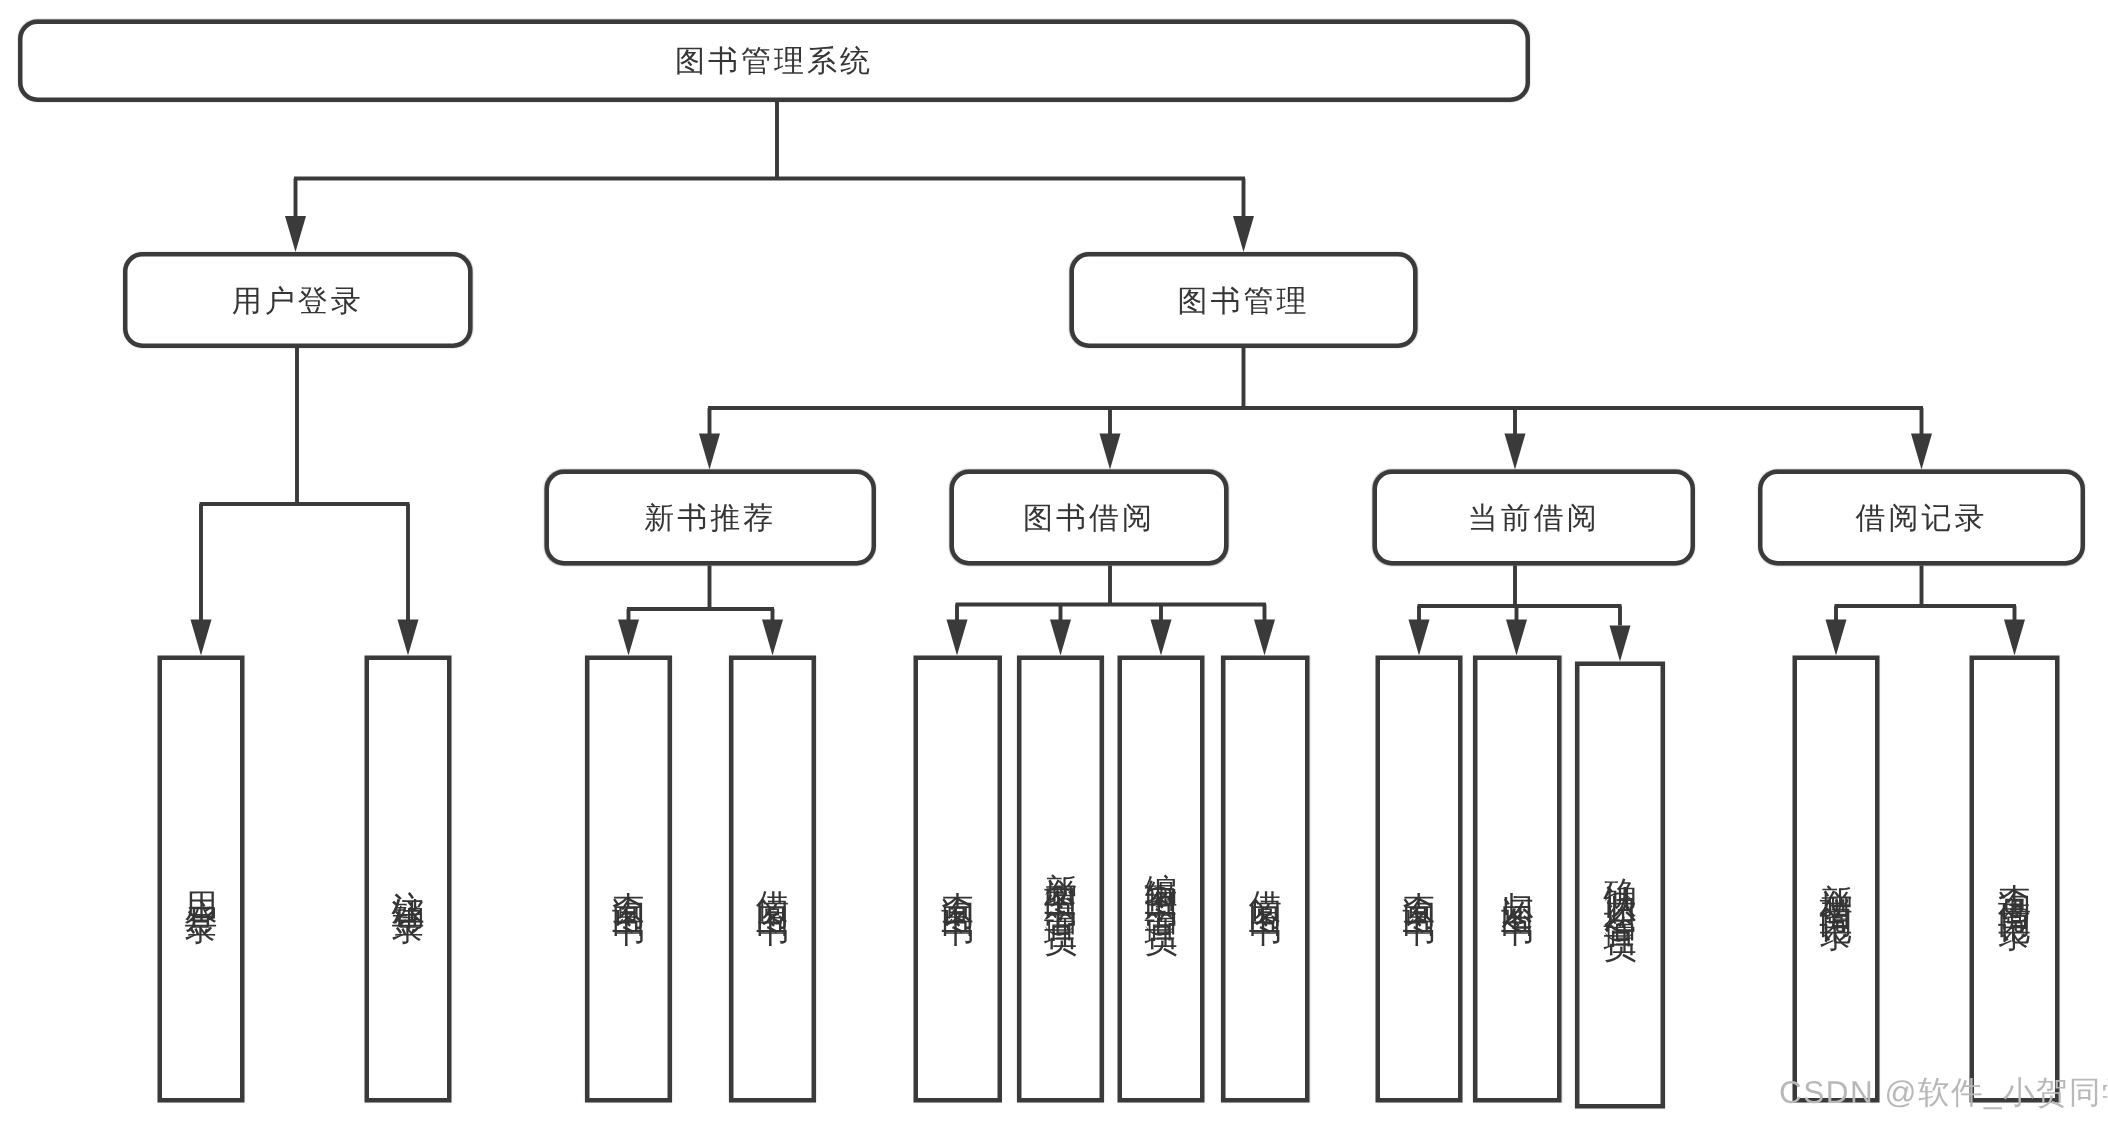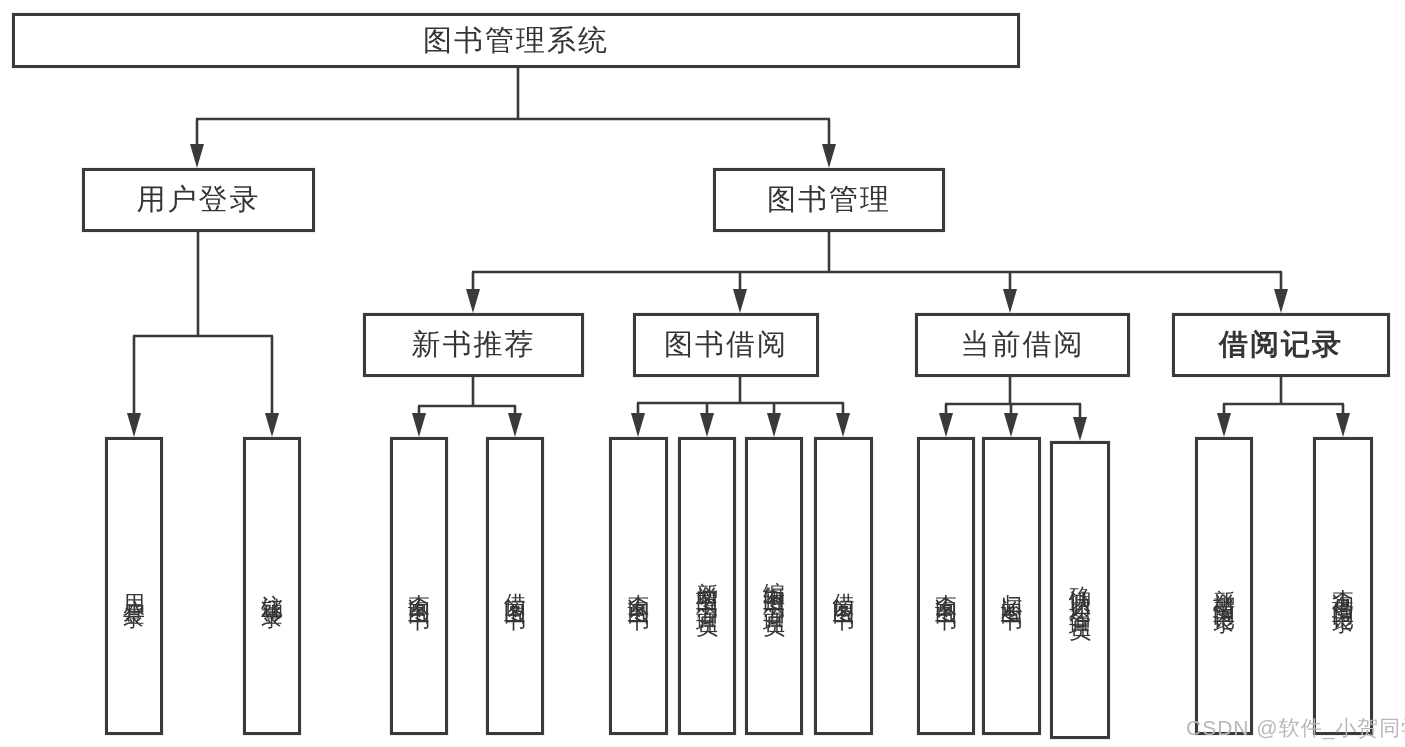--- a/index.html
+++ b/index.html
@@ -28,23 +28,24 @@
     box-sizing: border-box;
     background: #ffffff;
     border: 3px solid #3a3a3a;
     display: flex;
     align-items: center;
     justify-content: center;
     color: #353535;
     box-shadow: 0 0 1px rgba(0,0,0,0.35);
   }
   .h-node {
-    font-size: 29px;
+    font-size: 20px;
     letter-spacing: 2px;
     white-space: nowrap;
+    border-radius: 13px;
   }
   .v-node {
     writing-mode: vertical-rl;
     text-orientation: mixed;
     font-size: 22px;
     letter-spacing: 5px;
     line-height: 1;
   }
   .root-node {
     left: 12px; top: 13px; width: 1008px; height: 55px;
@@ -127,21 +128,21 @@
 
   <div class="node h-node lvl3" style="left:363px; width:221px;align-items:center;">
     <span>新书推荐</span>
   </div>
   <div class="node h-node lvl3" style="left:633px; width:186px;">
     <span>图书借阅</span>
   </div>
   <div class="node h-node lvl3" style="left:903px; width:215px;margin-left:12px;">
     <span>当前借阅</span>
   </div>
-  <div class="node h-node lvl3" style="left:1172px; width:218px;font-weight:bold;">
+  <div class="node h-node lvl3" style="left:1172px; width:218px;">
     <span>借阅记录</span>
   </div>
 
   <div class="node v-node leaf" style="left:105px; width:58px;">
     <span>用户登录</span>
   </div>
   <div class="node v-node leaf" style="left:243px; width:58px;">
     <span>注销登录</span>
   </div>
 

